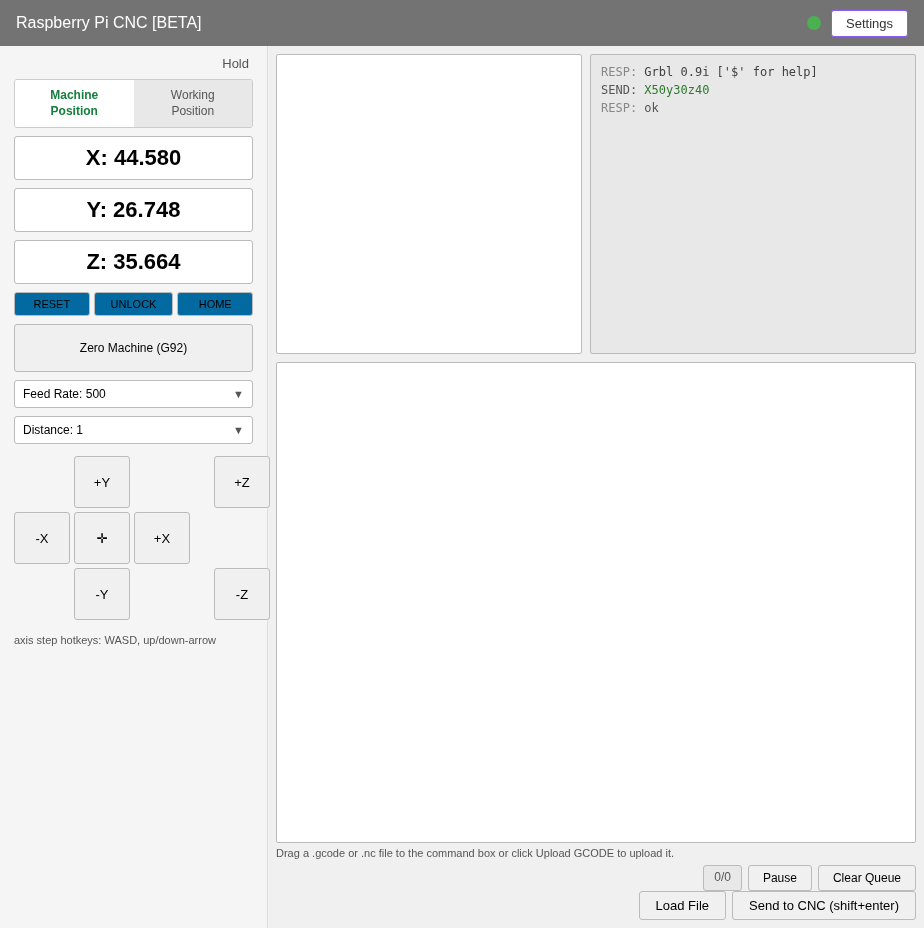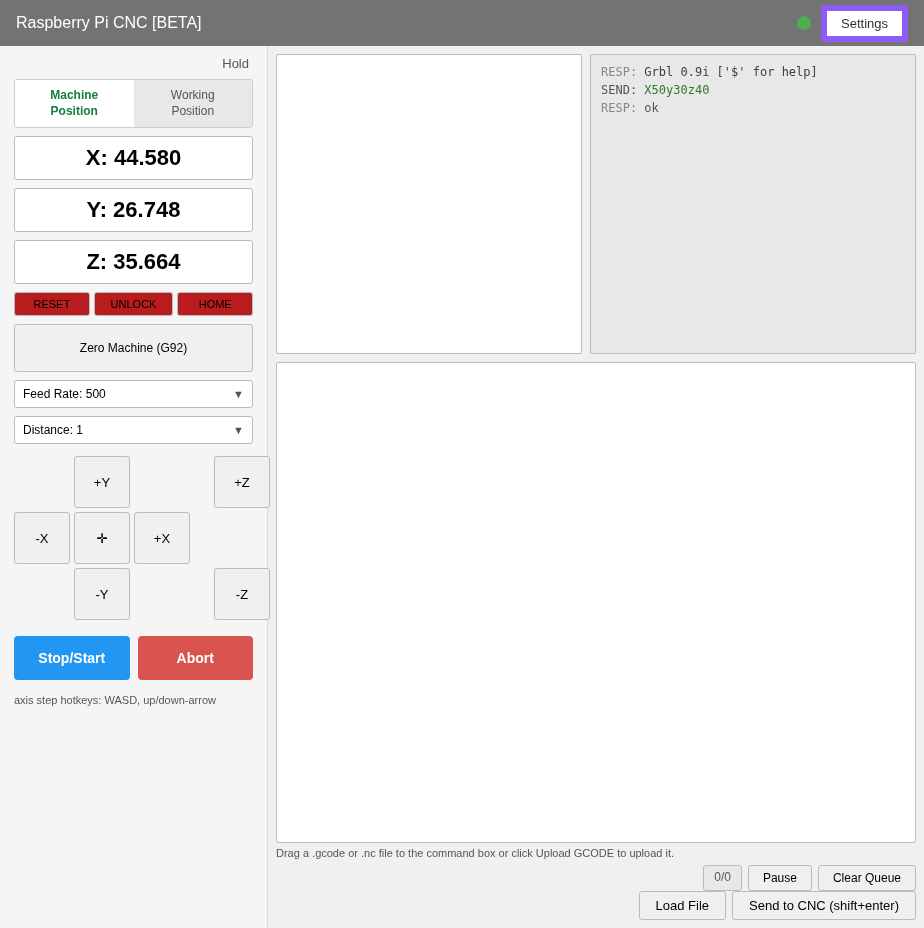--- a/index.html
+++ b/index.html
@@ -14,21 +14,21 @@
       justify-content: space-between;
       padding: 0 16px;
       height: 46px;
     }
     .header-title { font-size: 16px; }
     .header-right { display: flex; align-items: center; gap: 10px; }
     .status-dot { width: 14px; height: 14px; border-radius: 50%; background: #4caf50; }
     .settings-btn {
       background: #fff;
       color: #333;
-      border: 6px solid #8b5cf6;
+      border: 1px solid #8b5cf6;
       padding: 5px 14px;
       cursor: pointer;
       border-radius: 3px;
       font-size: 13px;
     }
 
     
     .main {
       display: flex;
       height: calc(928px - 46px);
@@ -90,21 +90,21 @@
     
     .action-buttons {
       display: flex;
       gap: 4px;
     }
     .action-btn {
       flex: 1;
       padding: 5px 16px;
       font-size: 11px;
       border: 1px solid #bbb;
-      background: #b91c1c;
+      background: #0369a1;
       cursor: pointer;
       border-radius: 3px;
     }
 
     
     .zero-btn {
       width: 100%;
       padding: 16px;
       background: #f0f0f0;
       border: 1px solid #bbb;
@@ -383,24 +383,20 @@
       <div></div>
 
       <div></div>
       <button class="jog-btn">-Y</button>
       <div></div>
       <div></div>
       <button class="jog-btn">-Z</button>
       <div></div>
     </div>
 
-    <div class="bottom-buttons">
-      <button class="stop-start-btn">Stop/Start</button>
-      <button class="abort-btn">Abort</button>
-    </div>
 
     <div class="hotkeys-label">
       <span>axis step hotkeys:</span>
       <span>WASD, up/down-arrow</span>
     </div>
 
   </div>
 
   <div class="right-panel">
 

